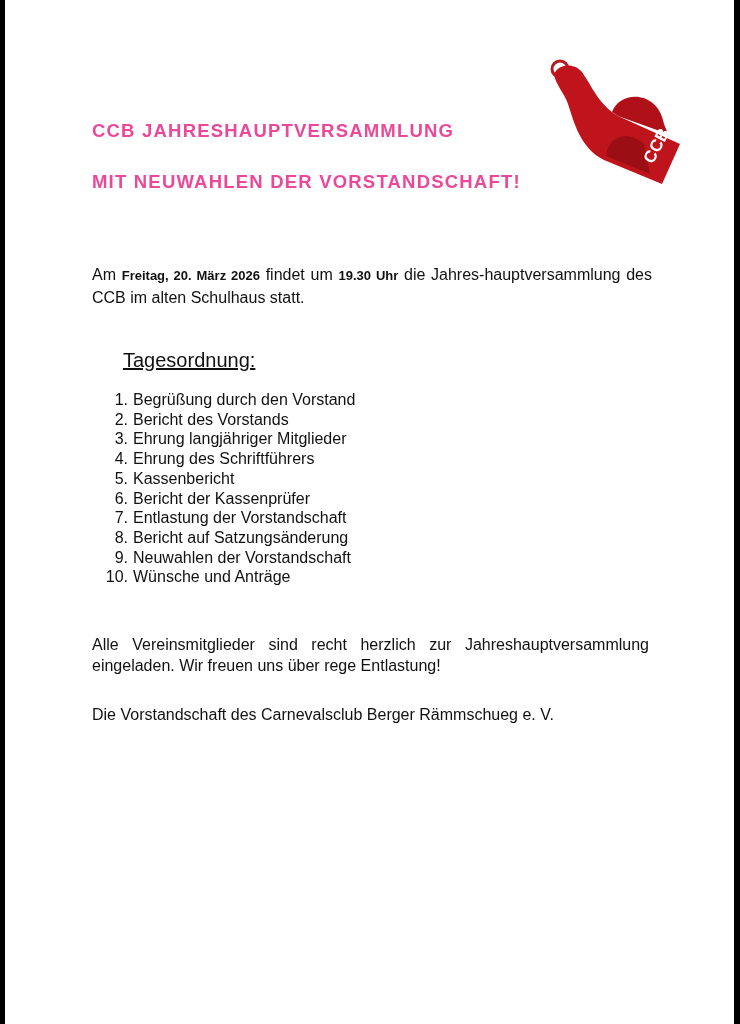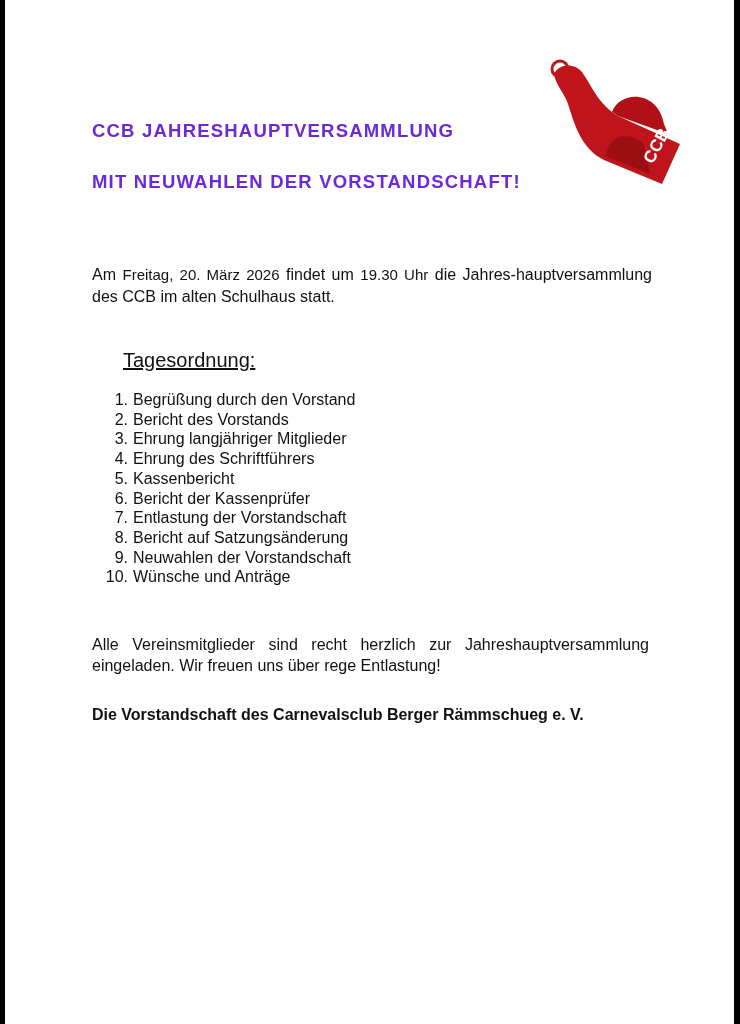--- a/index.html
+++ b/index.html
@@ -3,33 +3,33 @@
 <meta charset="utf-8">
 <style>
   html, body { margin:0; padding:0; }
   body {
     width:740px; height:1024px; position:relative; overflow:hidden;
     background:#ffffff;
     font-family:"Liberation Sans", sans-serif; color:#111111;
   }
   .bar-left { position:absolute; left:0; top:0; width:5px; height:1024px; background:#000; }
   .bar-right { position:absolute; left:734px; top:0; width:6px; height:1024px; background:#000; }
-  .title { position:absolute; left:92px; font-weight:bold; font-size:18.5px; letter-spacing:1.2px; color:#6d28d9; }
+  .title { position:absolute; left:92px; font-weight:bold; font-size:18.5px; letter-spacing:1.2px; color:#ec4899; }
   .t1 { top:120px; }
   .t2 { top:171px; }
   .logo { position:absolute; left:540px; top:52px; width:150px; height:135px; }
   .intro { position:absolute; left:92px; top:264px; width:560px; font-size:16px; line-height:22px; text-align:justify; }
-  .intro .big { font-weight:normal; font-size:15px; }
+  .intro .big { font-weight:bold; font-size:13px; }
   .agenda-head { position:absolute; left:108px; top:349px; font-size:20px; text-decoration:underline;margin-left:15px; }
   .agenda { position:absolute; left:92px; top:390px; margin:0; padding:0; list-style:none; font-size:16px; line-height:19.7px; }
   .agenda li { display:flex; }
   .agenda .num { width:41px; text-align:right; padding-right:5px; box-sizing:border-box; }
   .closing { position:absolute; left:92px; top:626px; width:557px; font-size:16px; line-height:21px; text-align:justify; text-align-last:left; }
   .closing .l1 { display:block; text-align:justify; text-align-last:justify;margin-top:8px; }
-  .sign { position:absolute; left:92px; top:706px; font-size:16px;font-weight:bold; }
+  .sign { position:absolute; left:92px; top:706px; font-size:16px; }
 </style>
 </head>
 <body>
 
 <div class="bar-left"></div>
 <div class="bar-right"></div>
 
 <div class="title t1">CCB JAHRESHAUPTVERSAMMLUNG</div>
 <div class="title t2">MIT NEUWAHLEN DER VORSTANDSCHAFT!</div>
 

